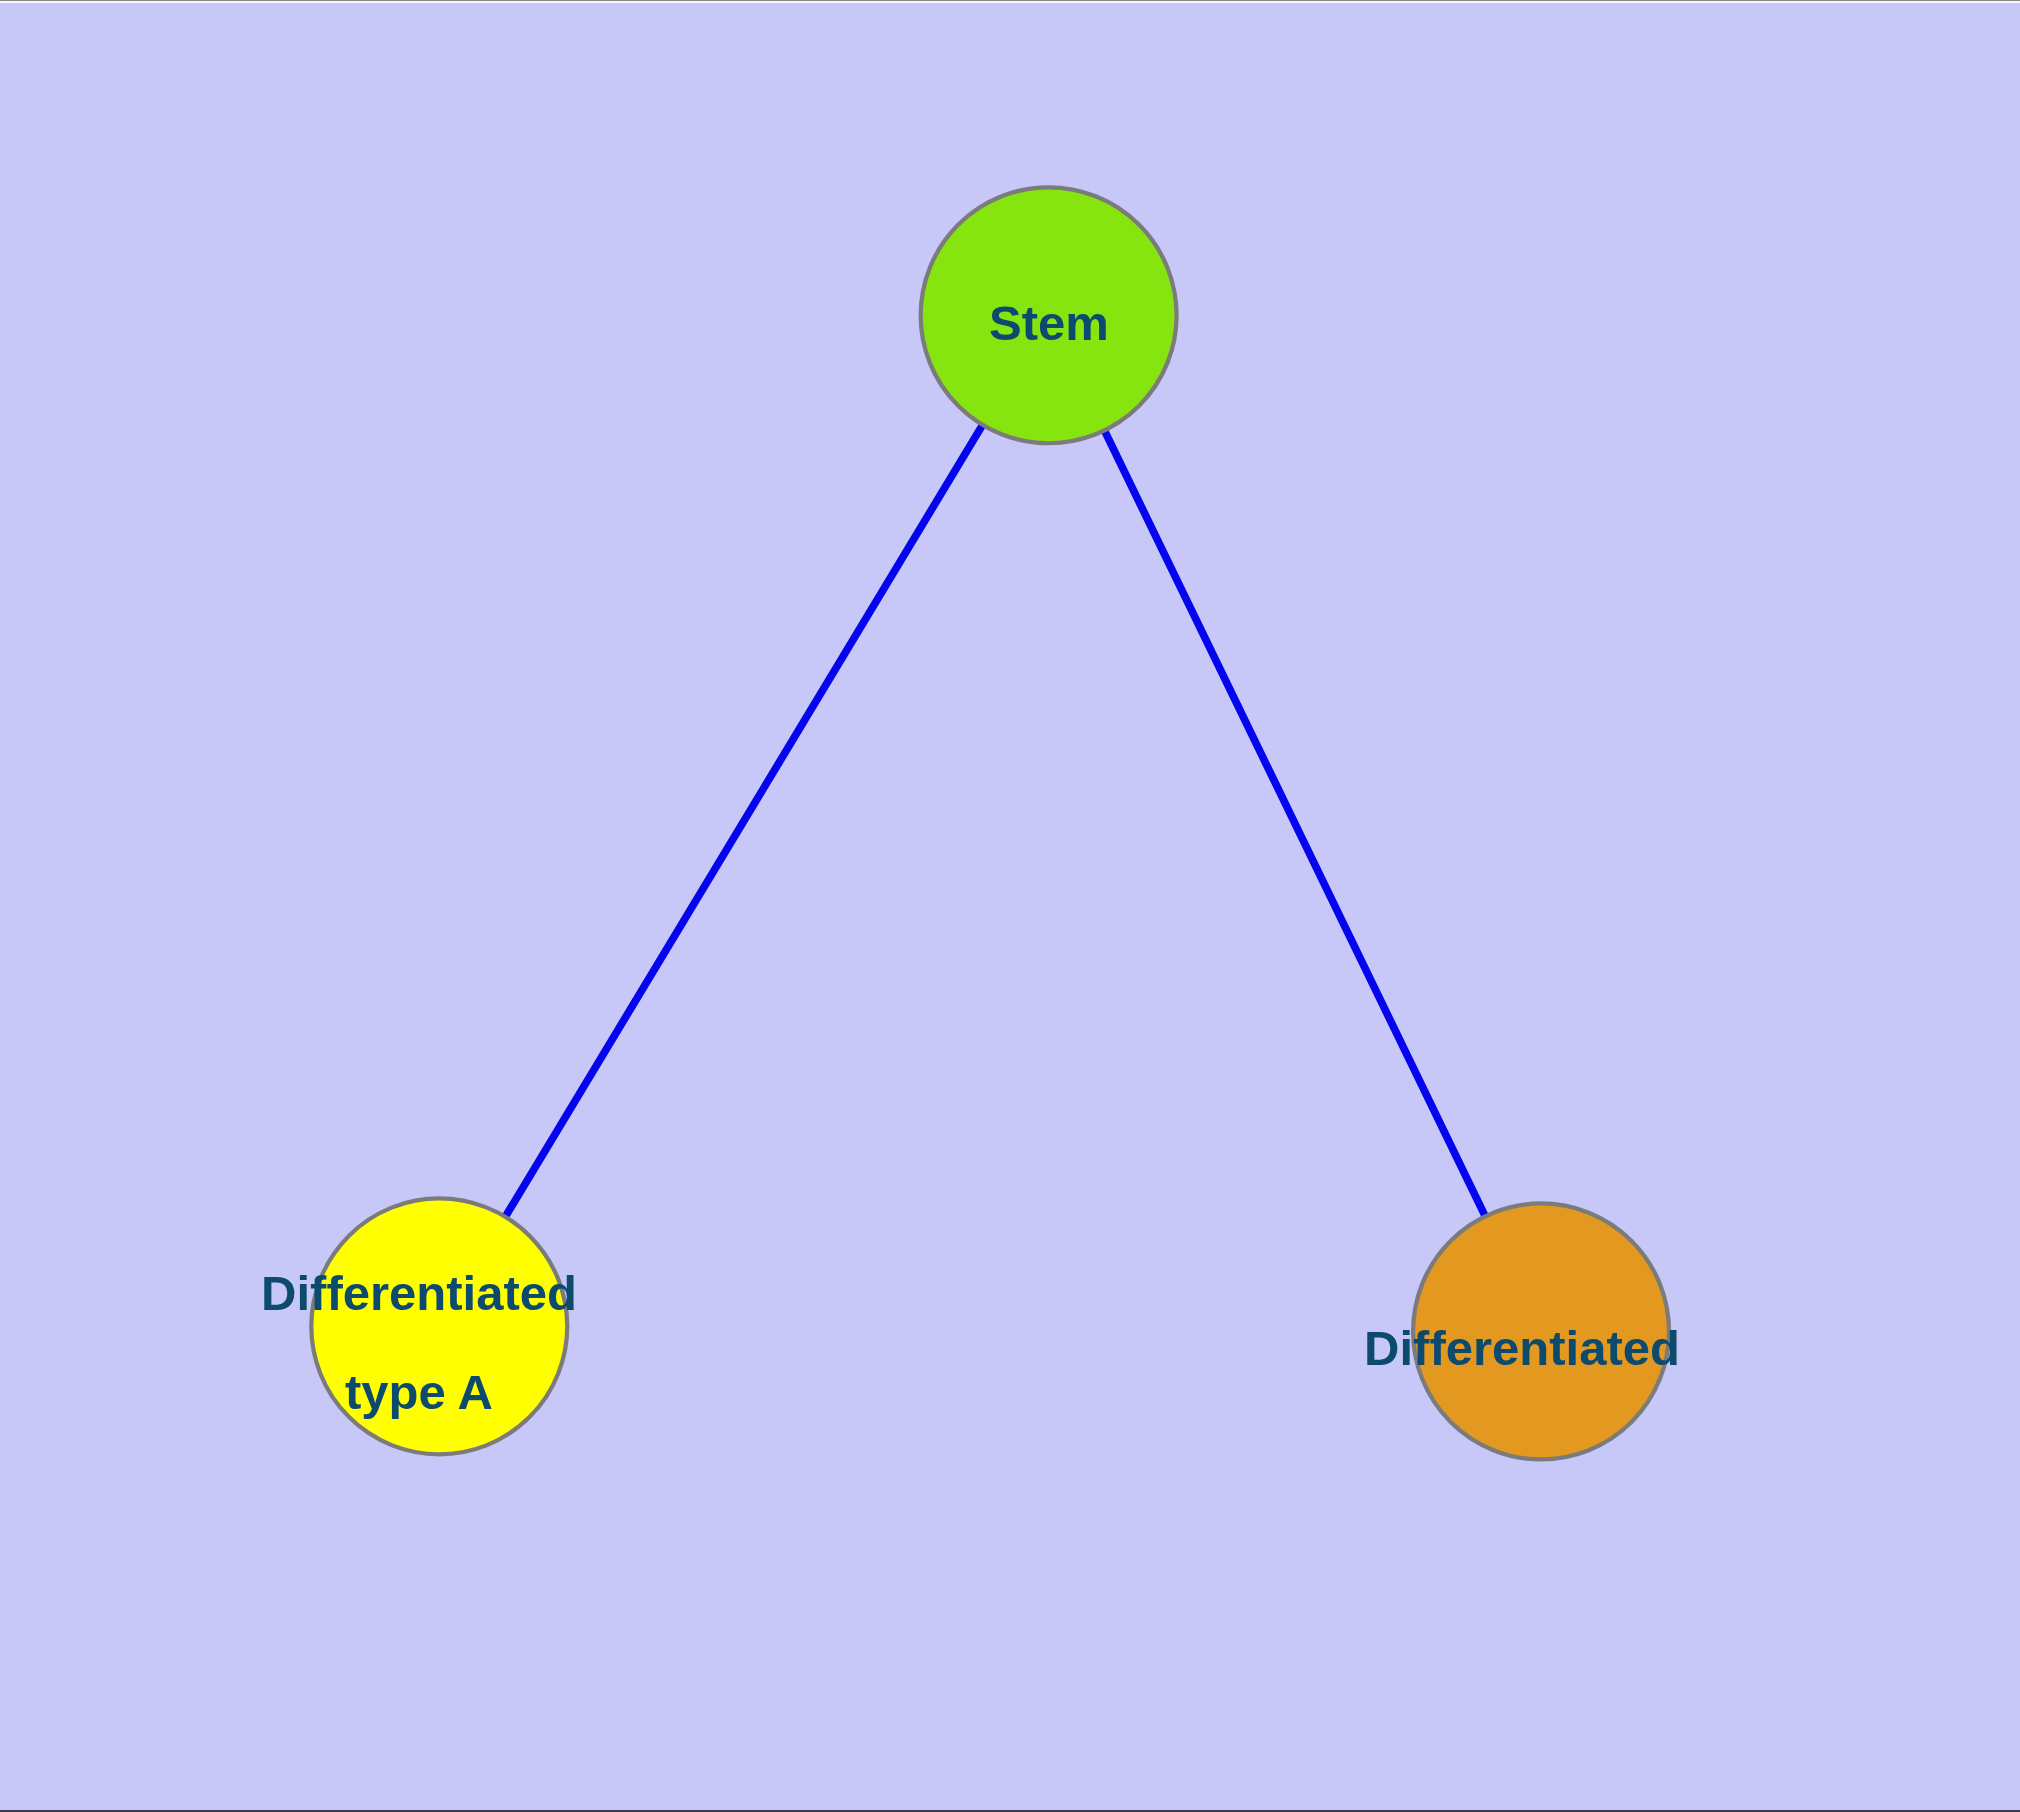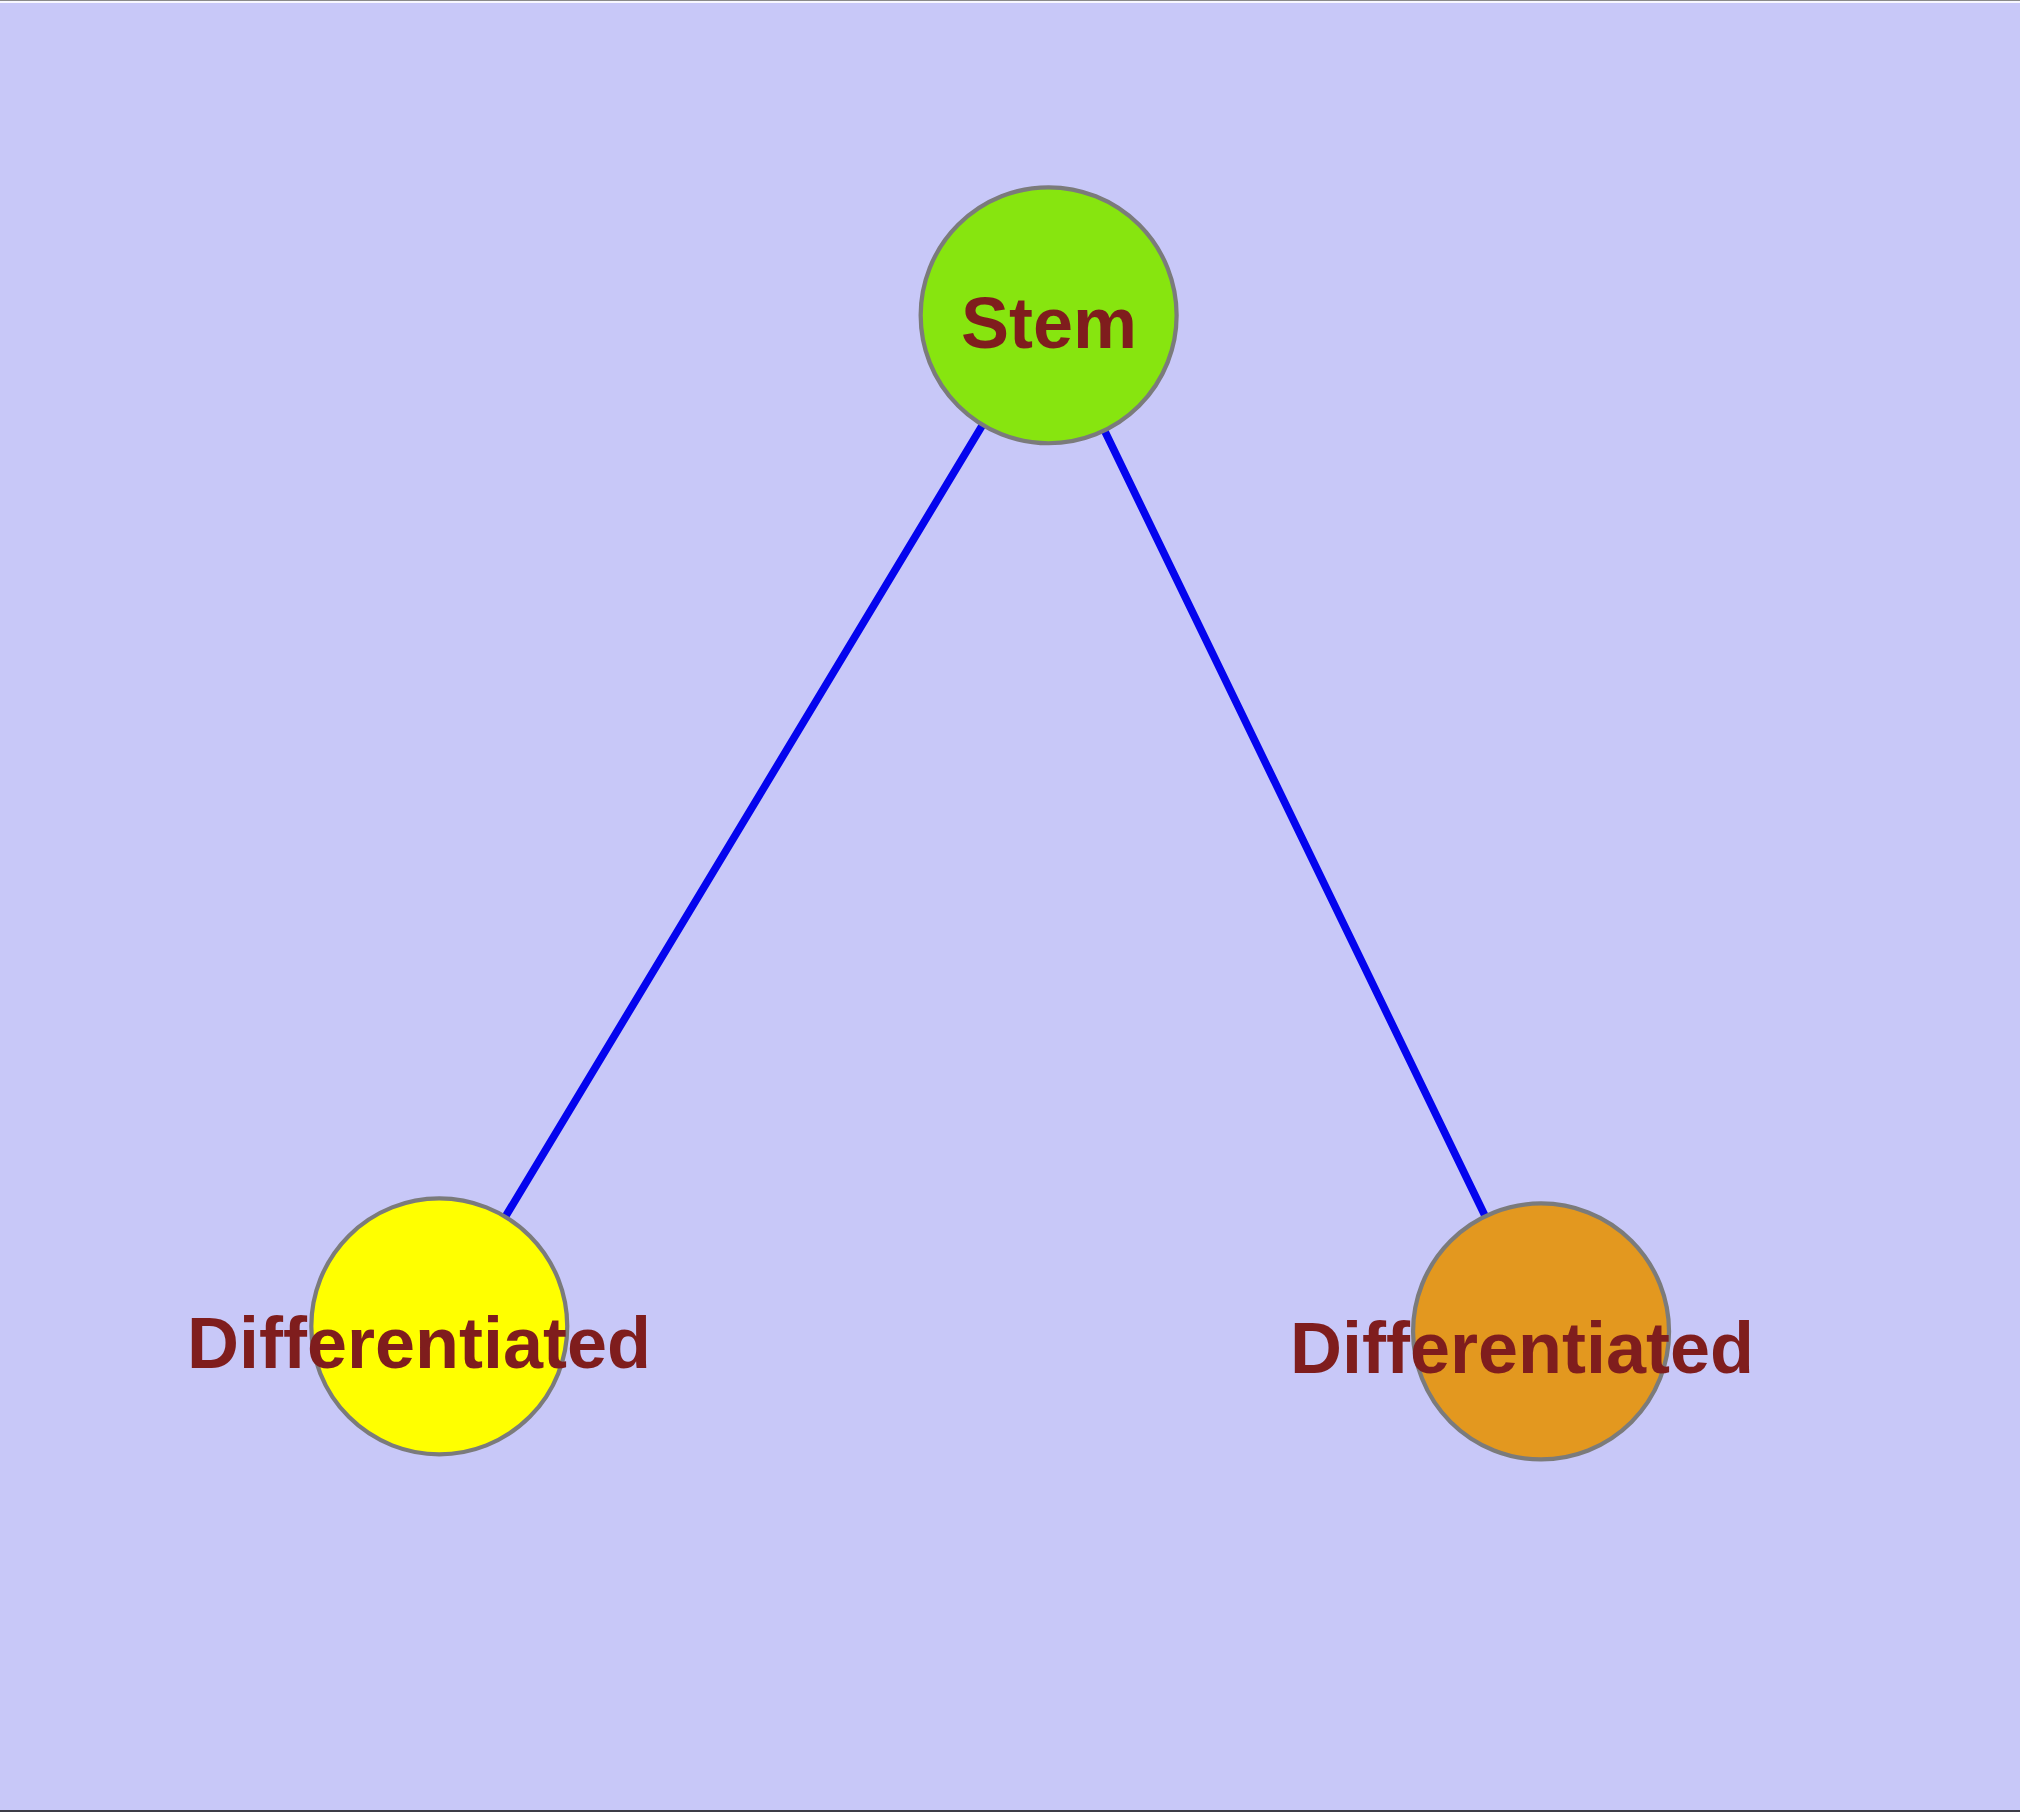--- a/index.html
+++ b/index.html
@@ -36,23 +36,23 @@
     stroke-linecap: round;
   }
   .node {
     stroke: #7B7B7B;
     stroke-width: 5px;
   }
   .node-label {
     position: absolute;
     transform: translate(-50%, -50%);
     text-align: center;
-    color: #7f1d1d;
+    color: #0c4a6e;
     font-weight: bold;
-    font-size: 72px;
+    font-size: 49px;
     line-height: 99px;
     white-space: nowrap;
     letter-spacing: 0;
   }
   .node-label .line { display: block; }
 </style>
 </head>
 <body>
 
 <div class="canvas">
@@ -73,20 +73,21 @@
 
     <circle class="node" cx="1818" cy="1571" r="151" fill="#E3981F"></circle>
   </svg>
 
   <div class="node-label" style="left:1049px; top:323px;">
     <span class="line">Stem</span>
   </div>
 
   <div class="node-label" style="left:419px; top:1343px;">
     <span class="line">Differentiated</span>
+    <span class="line">type A</span>
   </div>
 
   <div class="node-label" style="left:1522px; top:1348px;">
     <span class="line">Differentiated</span>
   </div>
 
 </div>
 
 
 </body></html>

